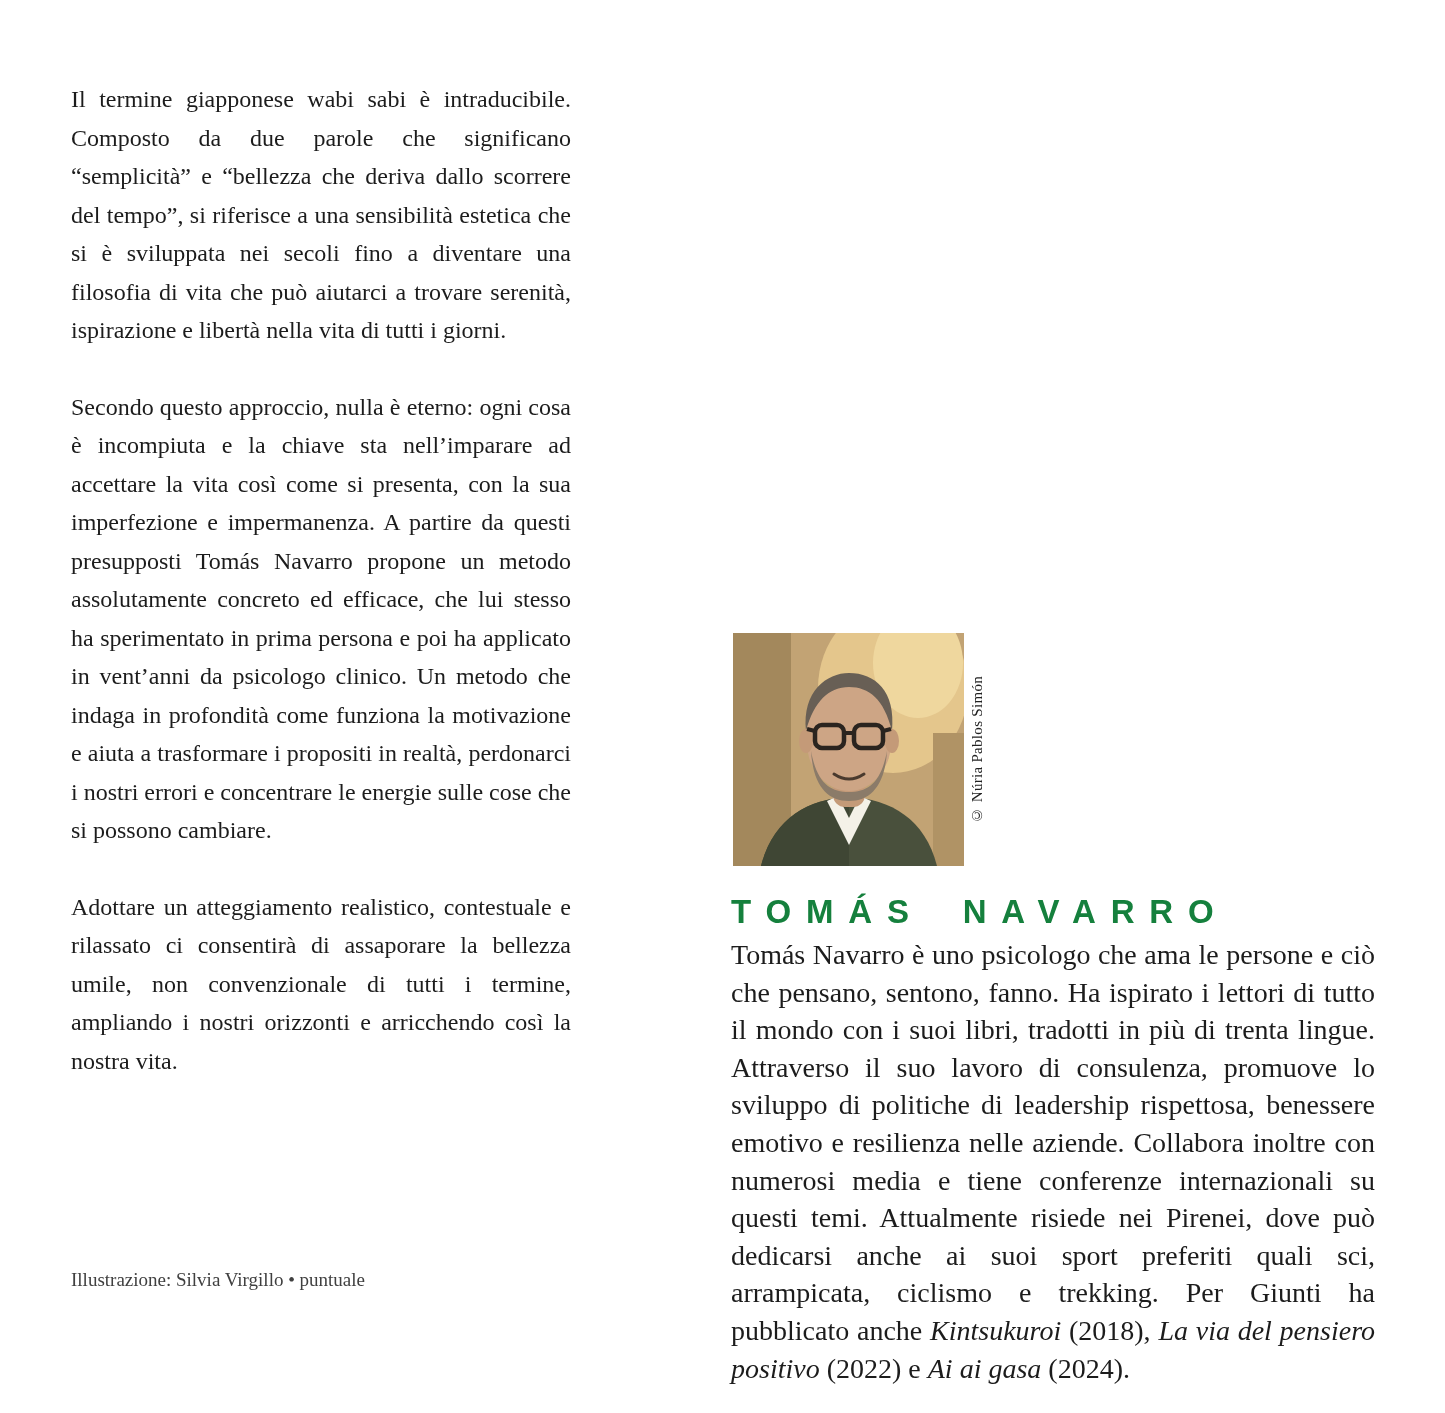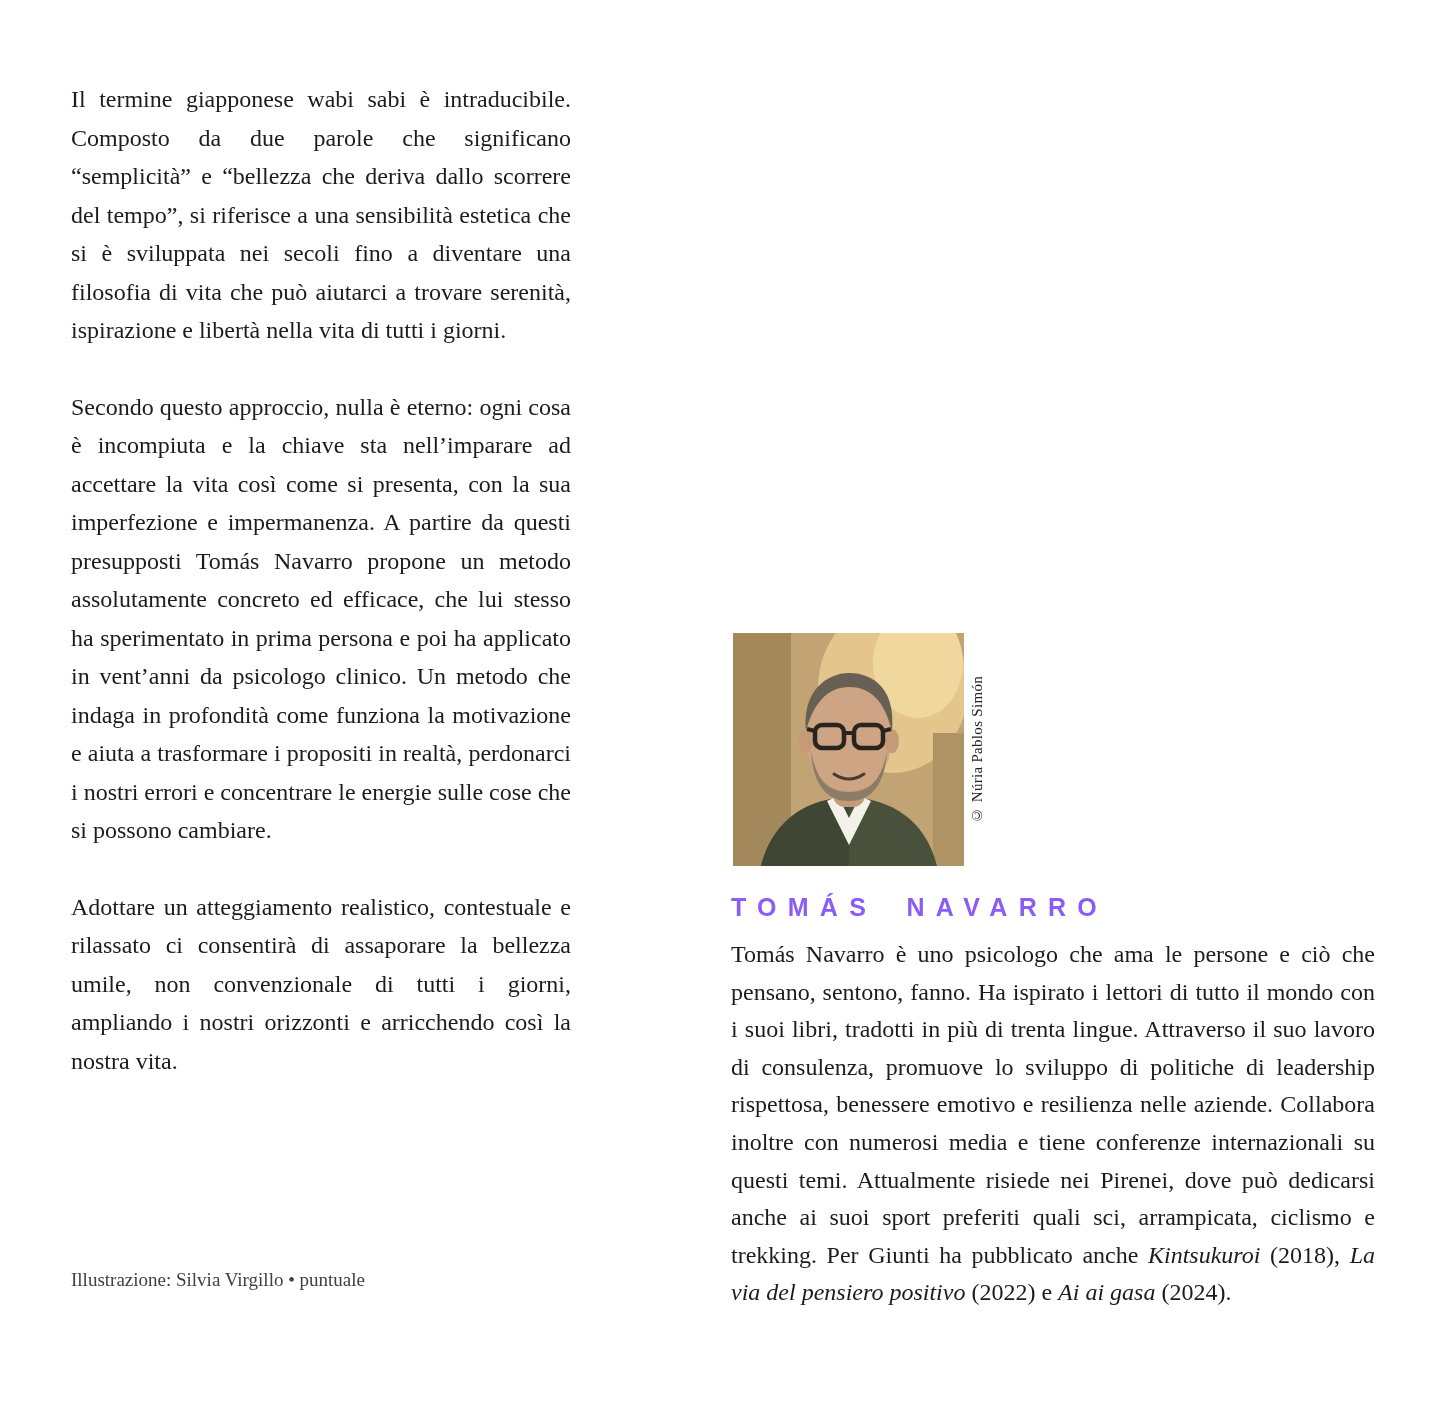--- a/index.html
+++ b/index.html
@@ -65,50 +65,50 @@
     letter-spacing: 0.02em;
     white-space: nowrap;
   }
   .author-heading {
     position: absolute;
     left: 731px;
     top: 893px;
     margin: 0;
     font-family: "Liberation Sans", sans-serif;
     font-weight: bold;
-    font-size: 25px;
+    font-size: 33px;
     letter-spacing: 0.45em;
     word-spacing: 0.45em;
-    color: #8b5cf6;
+    color: #15803d;
     white-space: nowrap;
   }
   .bio {
     position: absolute;
     left: 731px;
     top: 936px;
     width: 644px;
     margin: 0;
-    font-size: 24px;
+    font-size: 28px;
     line-height: 37.6px;
     text-align: justify;
     hyphens: auto;
   }
   .it {
     font-style: italic;
   }
 </style>
 </head>
 <body>
 
 <div class="page">
 
   <section class="left-col">
     <p>Il termine giapponese wabi sabi è intraducibile. Composto da due parole che significano “semplicità” e “bellezza che deriva dallo scorrere del tempo”, si riferisce a una sensibilità estetica che si è sviluppata nei secoli fino a diventare una filosofia di vita che può aiutarci a trovare serenità, ispirazione e libertà nella vita di tutti i giorni.</p>
     <p>Secondo questo approccio, nulla è eterno: ogni cosa è incompiuta e la chiave sta nell’imparare ad accettare la vita così come si presenta, con la sua imperfezione e impermanenza. A partire da questi presupposti Tomás Navarro propone un metodo assolutamente concreto ed efficace, che lui stesso ha sperimentato in prima persona e poi ha applicato in vent’anni da psicologo clinico. Un metodo che indaga in profondità come funziona la motivazione e aiuta a trasformare i propositi in realtà, perdonarci i nostri errori e concentrare le energie sulle cose che si possono cambiare.</p>
-    <p>Adottare un atteggiamento realistico, contestuale e rilassato ci consentirà di assaporare la bellezza umile, non convenzionale di tutti i giorni, ampliando i nostri orizzonti e arricchendo così la nostra vita.</p>
+    <p>Adottare un atteggiamento realistico, contestuale e rilassato ci consentirà di assaporare la bellezza umile, non convenzionale di tutti i termine, ampliando i nostri orizzonti e arricchendo così la nostra vita.</p>
   </section>
 
   <div class="credits">
     <div>Illustrazione: Silvia Virgillo • puntuale</div>
   </div>
 
   <div class="photo-wrap">
     <div class="photo">
       <svg viewBox="0 0 231 233" preserveAspectRatio="none">
 

